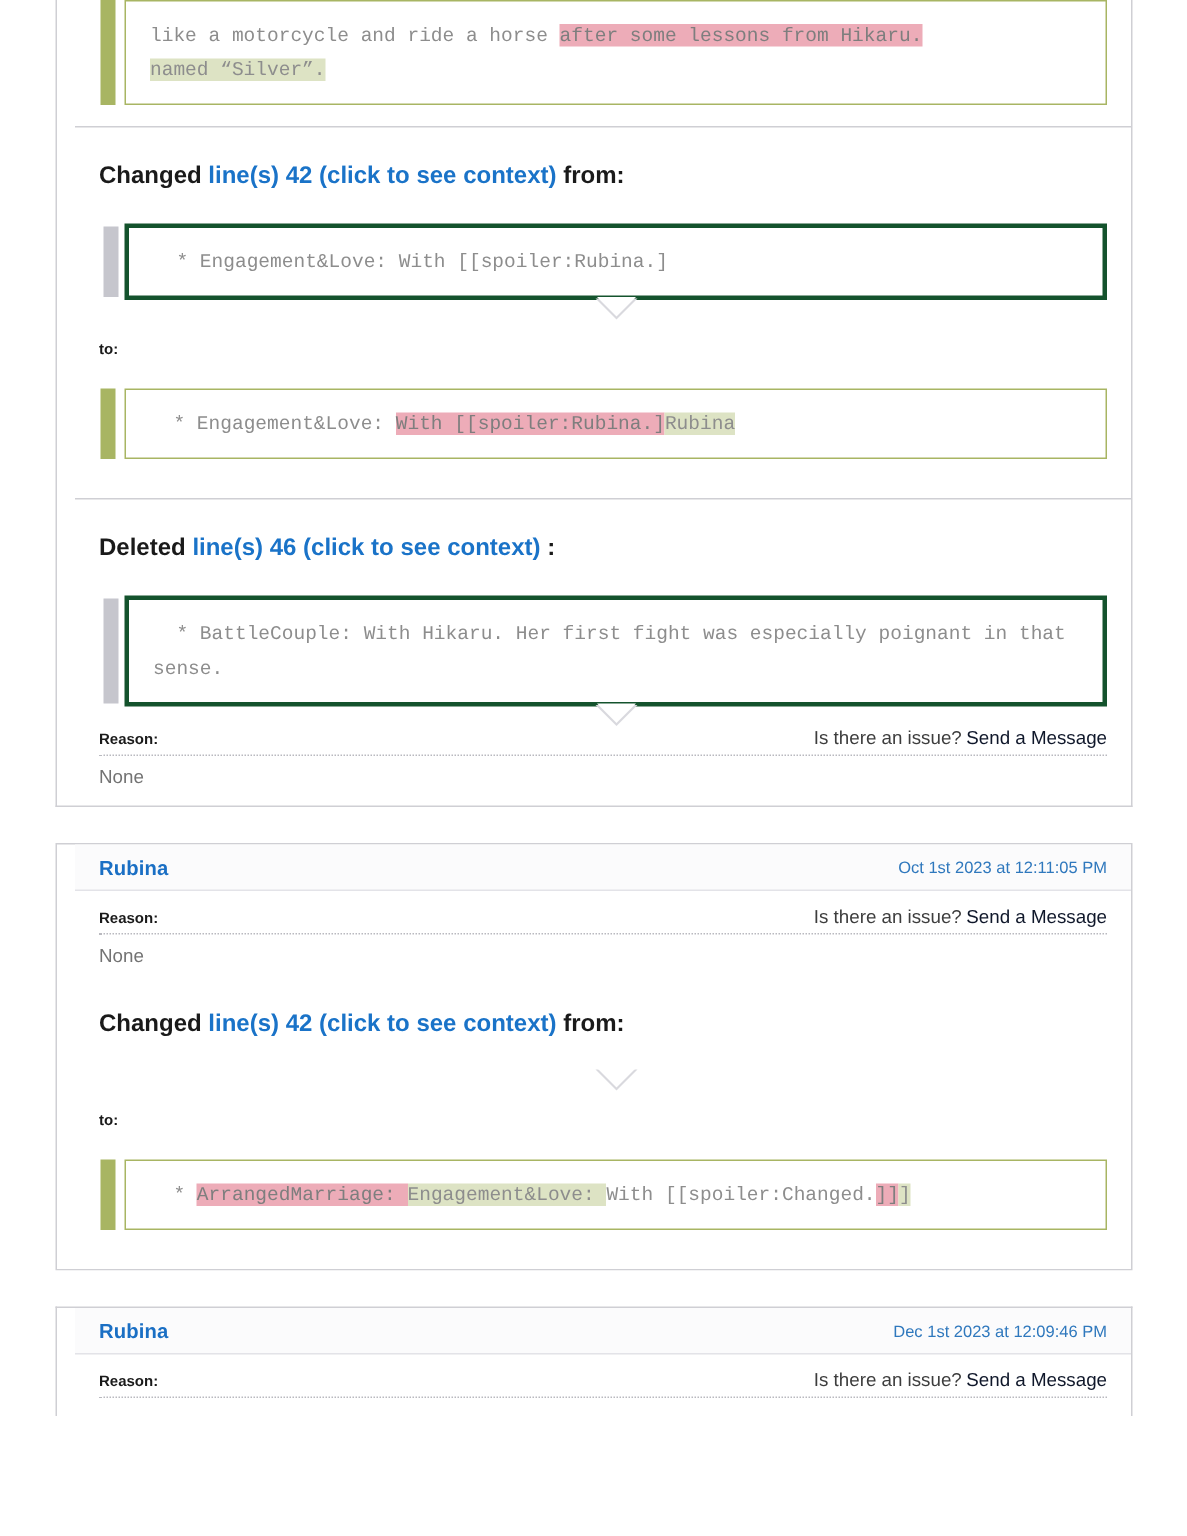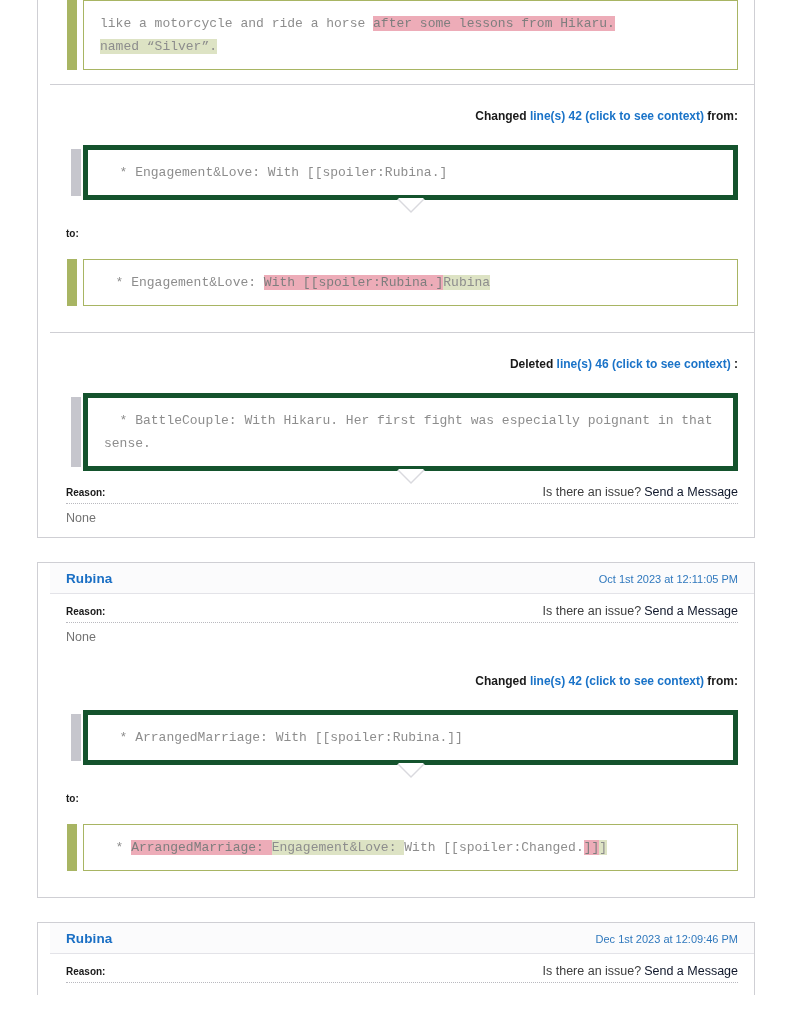--- a/index.html
+++ b/index.html
@@ -87,44 +87,43 @@
     margin-left: 3px;
   }
   .reason-value {
     color: #737373;
     font-size: 12.5px;
     padding-top: 7px;
   }
 
   
   .diff-label {
-    font-size: 12px;
+    font-size: 16px;
     color: #1a1a1a;
     font-weight: bold;
     margin: 8px 0 22px 0;
-    text-align: right;
   }
   .diff-label .ctx-link {
     color: #1a73c8;
     font-weight: bold;
     text-decoration: none;
   }
   .diff-label .plain { font-weight: bold; }
 
   .to-label {
     font-size: 10px;
     color: #1a1a1a;
     font-weight: bold;
     margin: 14px 0 20px 0;
   }
 
   
   .codebox {
     position: relative;
-    border: 5px solid #14532d;
+    border: 3px solid #14532d;
     background: #ffffff;
     padding: 11px 14px 11px 16px;
     font-family: "Liberation Mono", monospace;
     font-size: 13px;
     line-height: 23px;
     color: #8d8d8d;
     white-space: pre-wrap;
     word-break: break-word;
     margin-left: 17px;
   }
@@ -252,21 +251,20 @@
     </div>
 
     <div class="section">
       <div class="section-inner" style="padding-top:10px;">
         <div class="diff-label">
           <span class="plain">Changed</span>
           <a href="#" class="ctx-link">line(s) 42 (click to see context)</a>
           <span class="plain">from:</span>
         </div>
 
-        <div class="codebox">  * ArrangedMarriage: With [[spoiler:Rubina.]]</div>
         <div class="notch-wrap">
             <div class="notch"></div>
           </div>
 
         <div class="to-label">to:</div>
 
         <div class="codebox added" id="cb-2-to"><span>  * </span><span class="hl-del">ArrangedMarriage: </span><span class="hl-add">Engagement&amp;Love: </span><span>With [[spoiler:Changed.</span><span class="hl-del">]]</span><span class="hl-add">]</span></div>
         <div class="spacer-16"></div>
       </div>
     </div>

